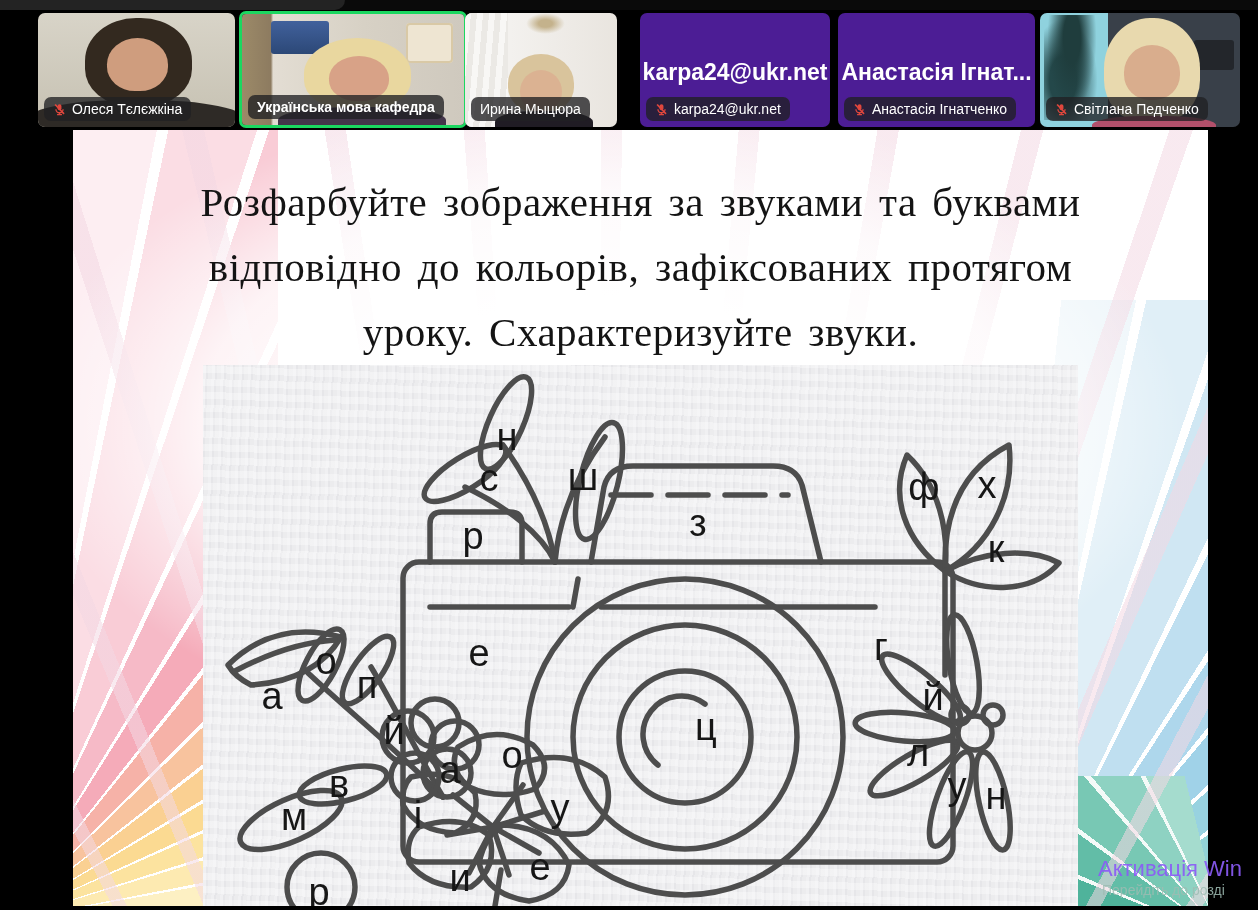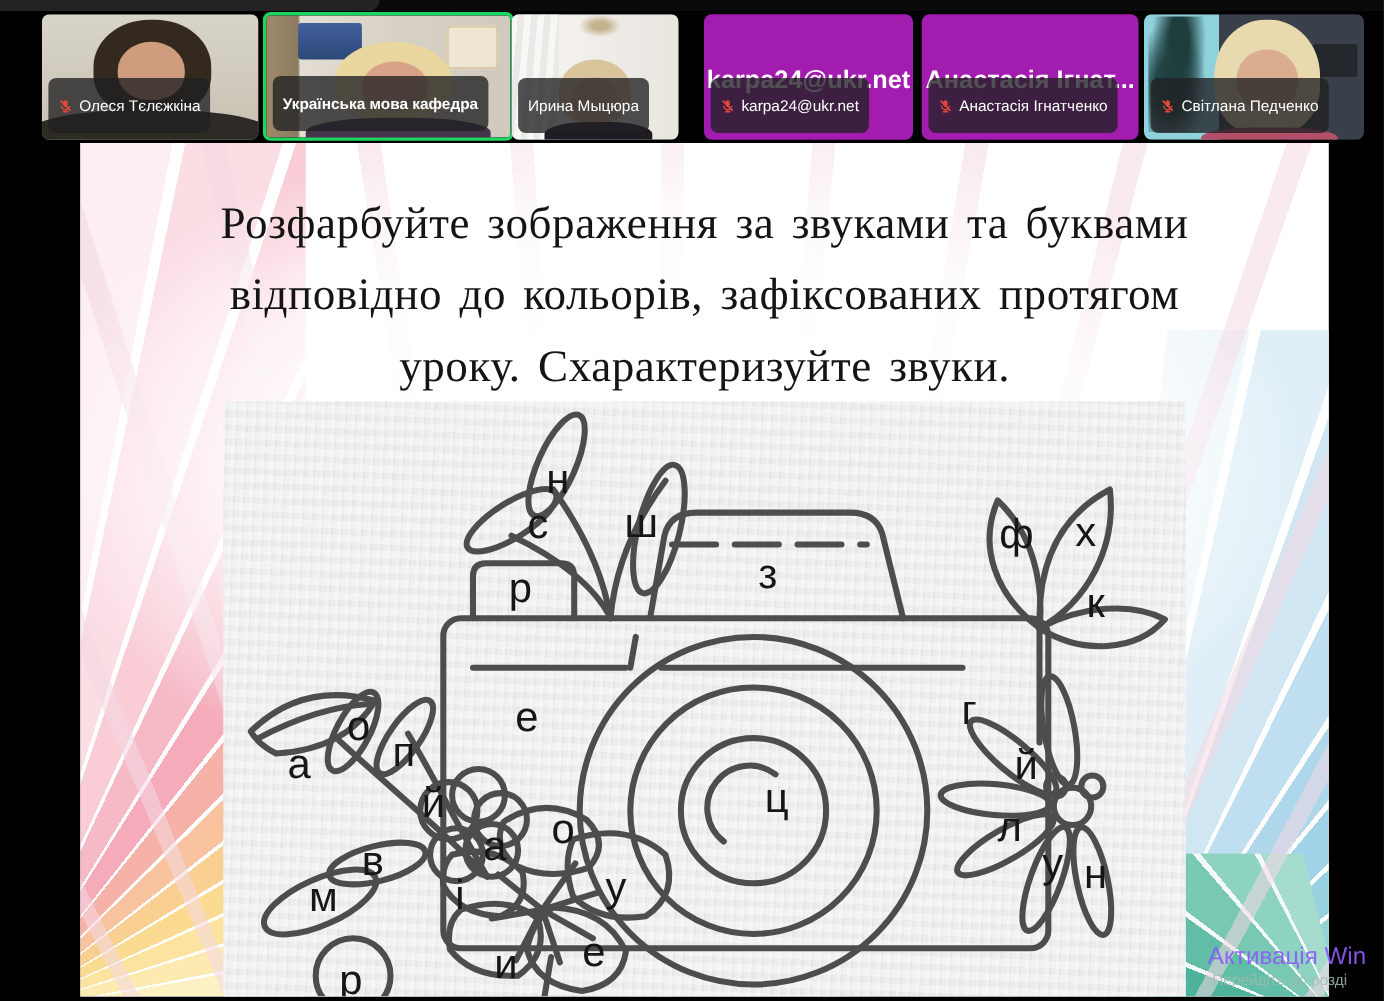--- a/index.html
+++ b/index.html
@@ -9,22 +9,22 @@
   .topbar{position:absolute;left:0;top:0;width:1258px;height:10px;background:#0a0a0a;}
   .toptab{position:absolute;left:0;top:0;width:345px;height:10px;background:#232323;border-radius:0 0 12px 0;}
   
   .filmstrip{position:absolute;left:0;top:10px;width:1258px;height:120px;background:#000;}
   .tile{position:absolute;top:3px;height:114px;border-radius:7px;overflow:hidden;background:#101010;box-sizing:border-box;}
   .tile.active{border:3px solid #1bd760;}
   .vid{position:absolute;inset:0;overflow:hidden;}
   .vid span{position:absolute;display:block;}
   .name-tag{position:absolute;left:6px;bottom:6px;display:flex;align-items:center;gap:6px;
             background:rgba(32,32,34,.78);color:#fff;font-size:14px;line-height:1;
-            padding:18px 9px;border-radius:7px;white-space:nowrap;z-index:5;}
-  .novideo{background:#a21caf;text-decoration:underline;}
+            padding:5px 9px;border-radius:7px;white-space:nowrap;z-index:5;}
+  .novideo{background:#4c1d95;text-decoration:underline;}
   .big-name{position:absolute;left:0;right:0;top:46px;text-align:center;color:#fff;
             font-size:23px;font-weight:700;white-space:nowrap;}
   .mic{width:13px;height:13px;flex:0 0 13px;}
   
   #t1 .vid{background:linear-gradient(180deg,#d8d4c8,#c6c1b2);}
   #t1 .hair{left:24%;top:4%;width:54%;height:78%;background:#33291f;border-radius:48% 48% 42% 42%;}
   #t1 .face{left:35%;top:22%;width:31%;height:46%;background:#cf9d7e;border-radius:50% 50% 46% 46%;}
   #t1 .torso{left:-6%;top:76%;width:112%;height:40%;background:#2e2a26;border-radius:45% 45% 0 0;}
   
   #t2 .vid{background:linear-gradient(90deg,#9c8a68 0%,#8d7b60 13%,#e3ddd3 14%,#d7d1c5 55%,#cfc9be 100%);}

